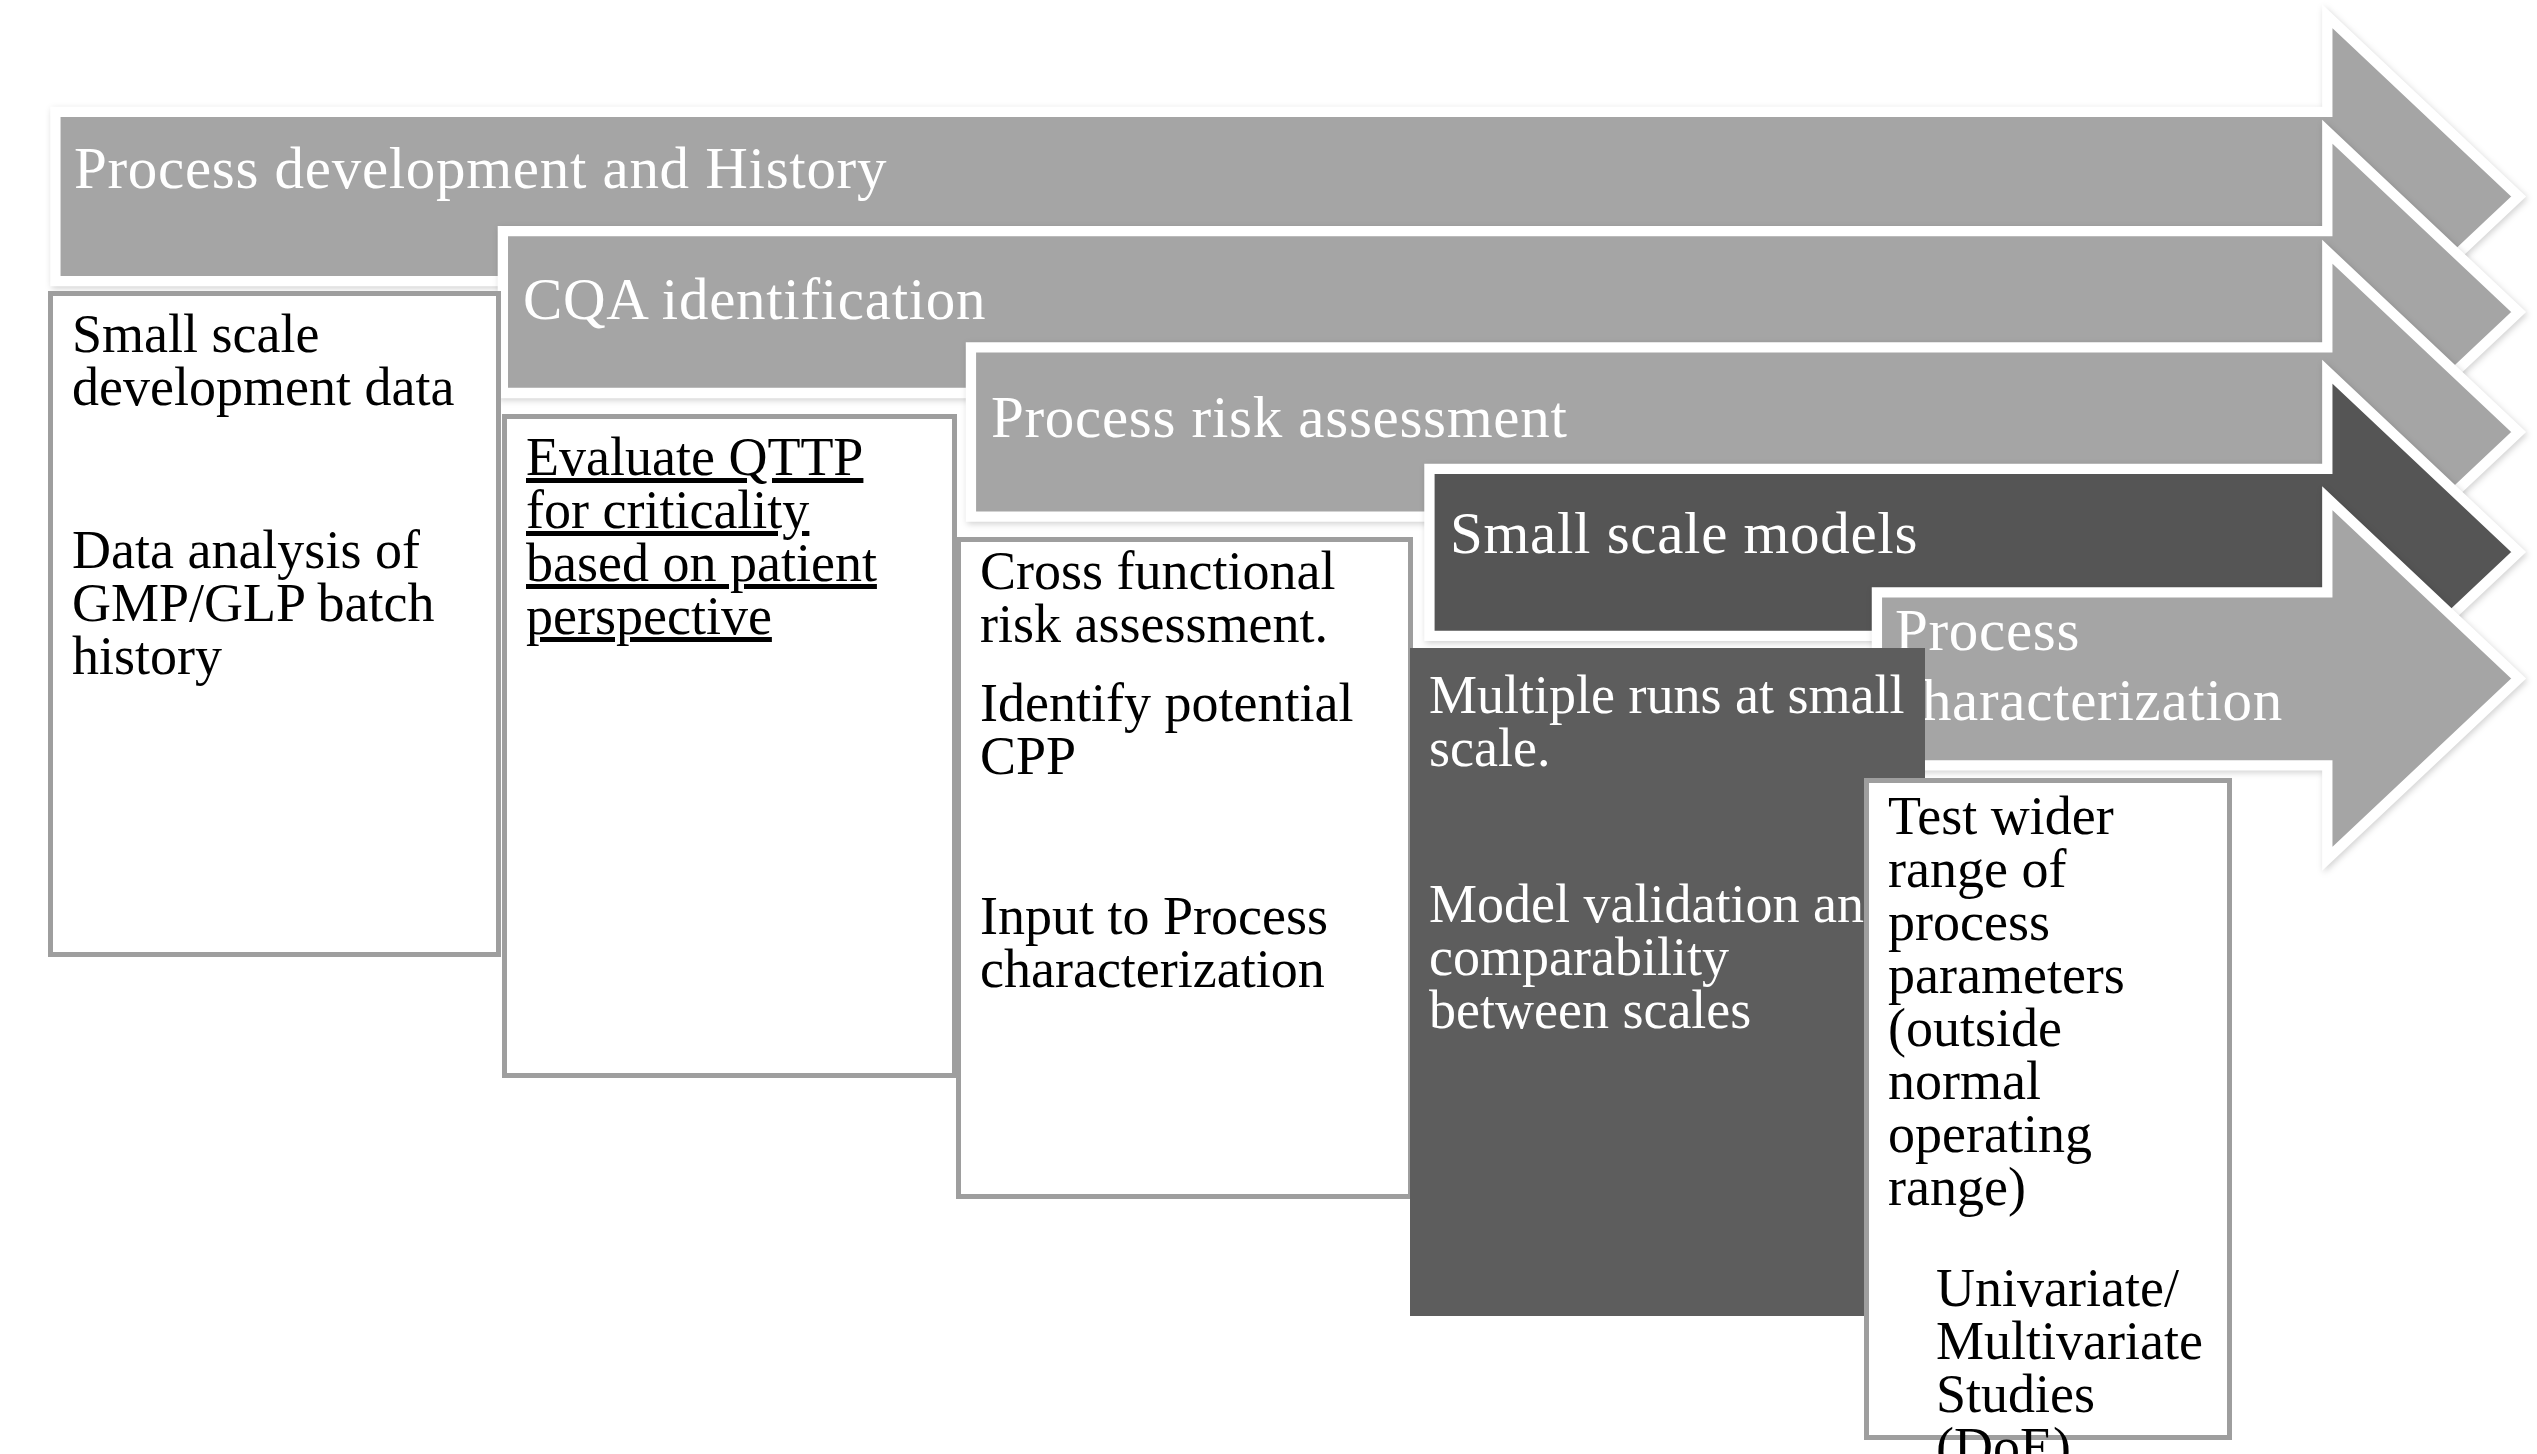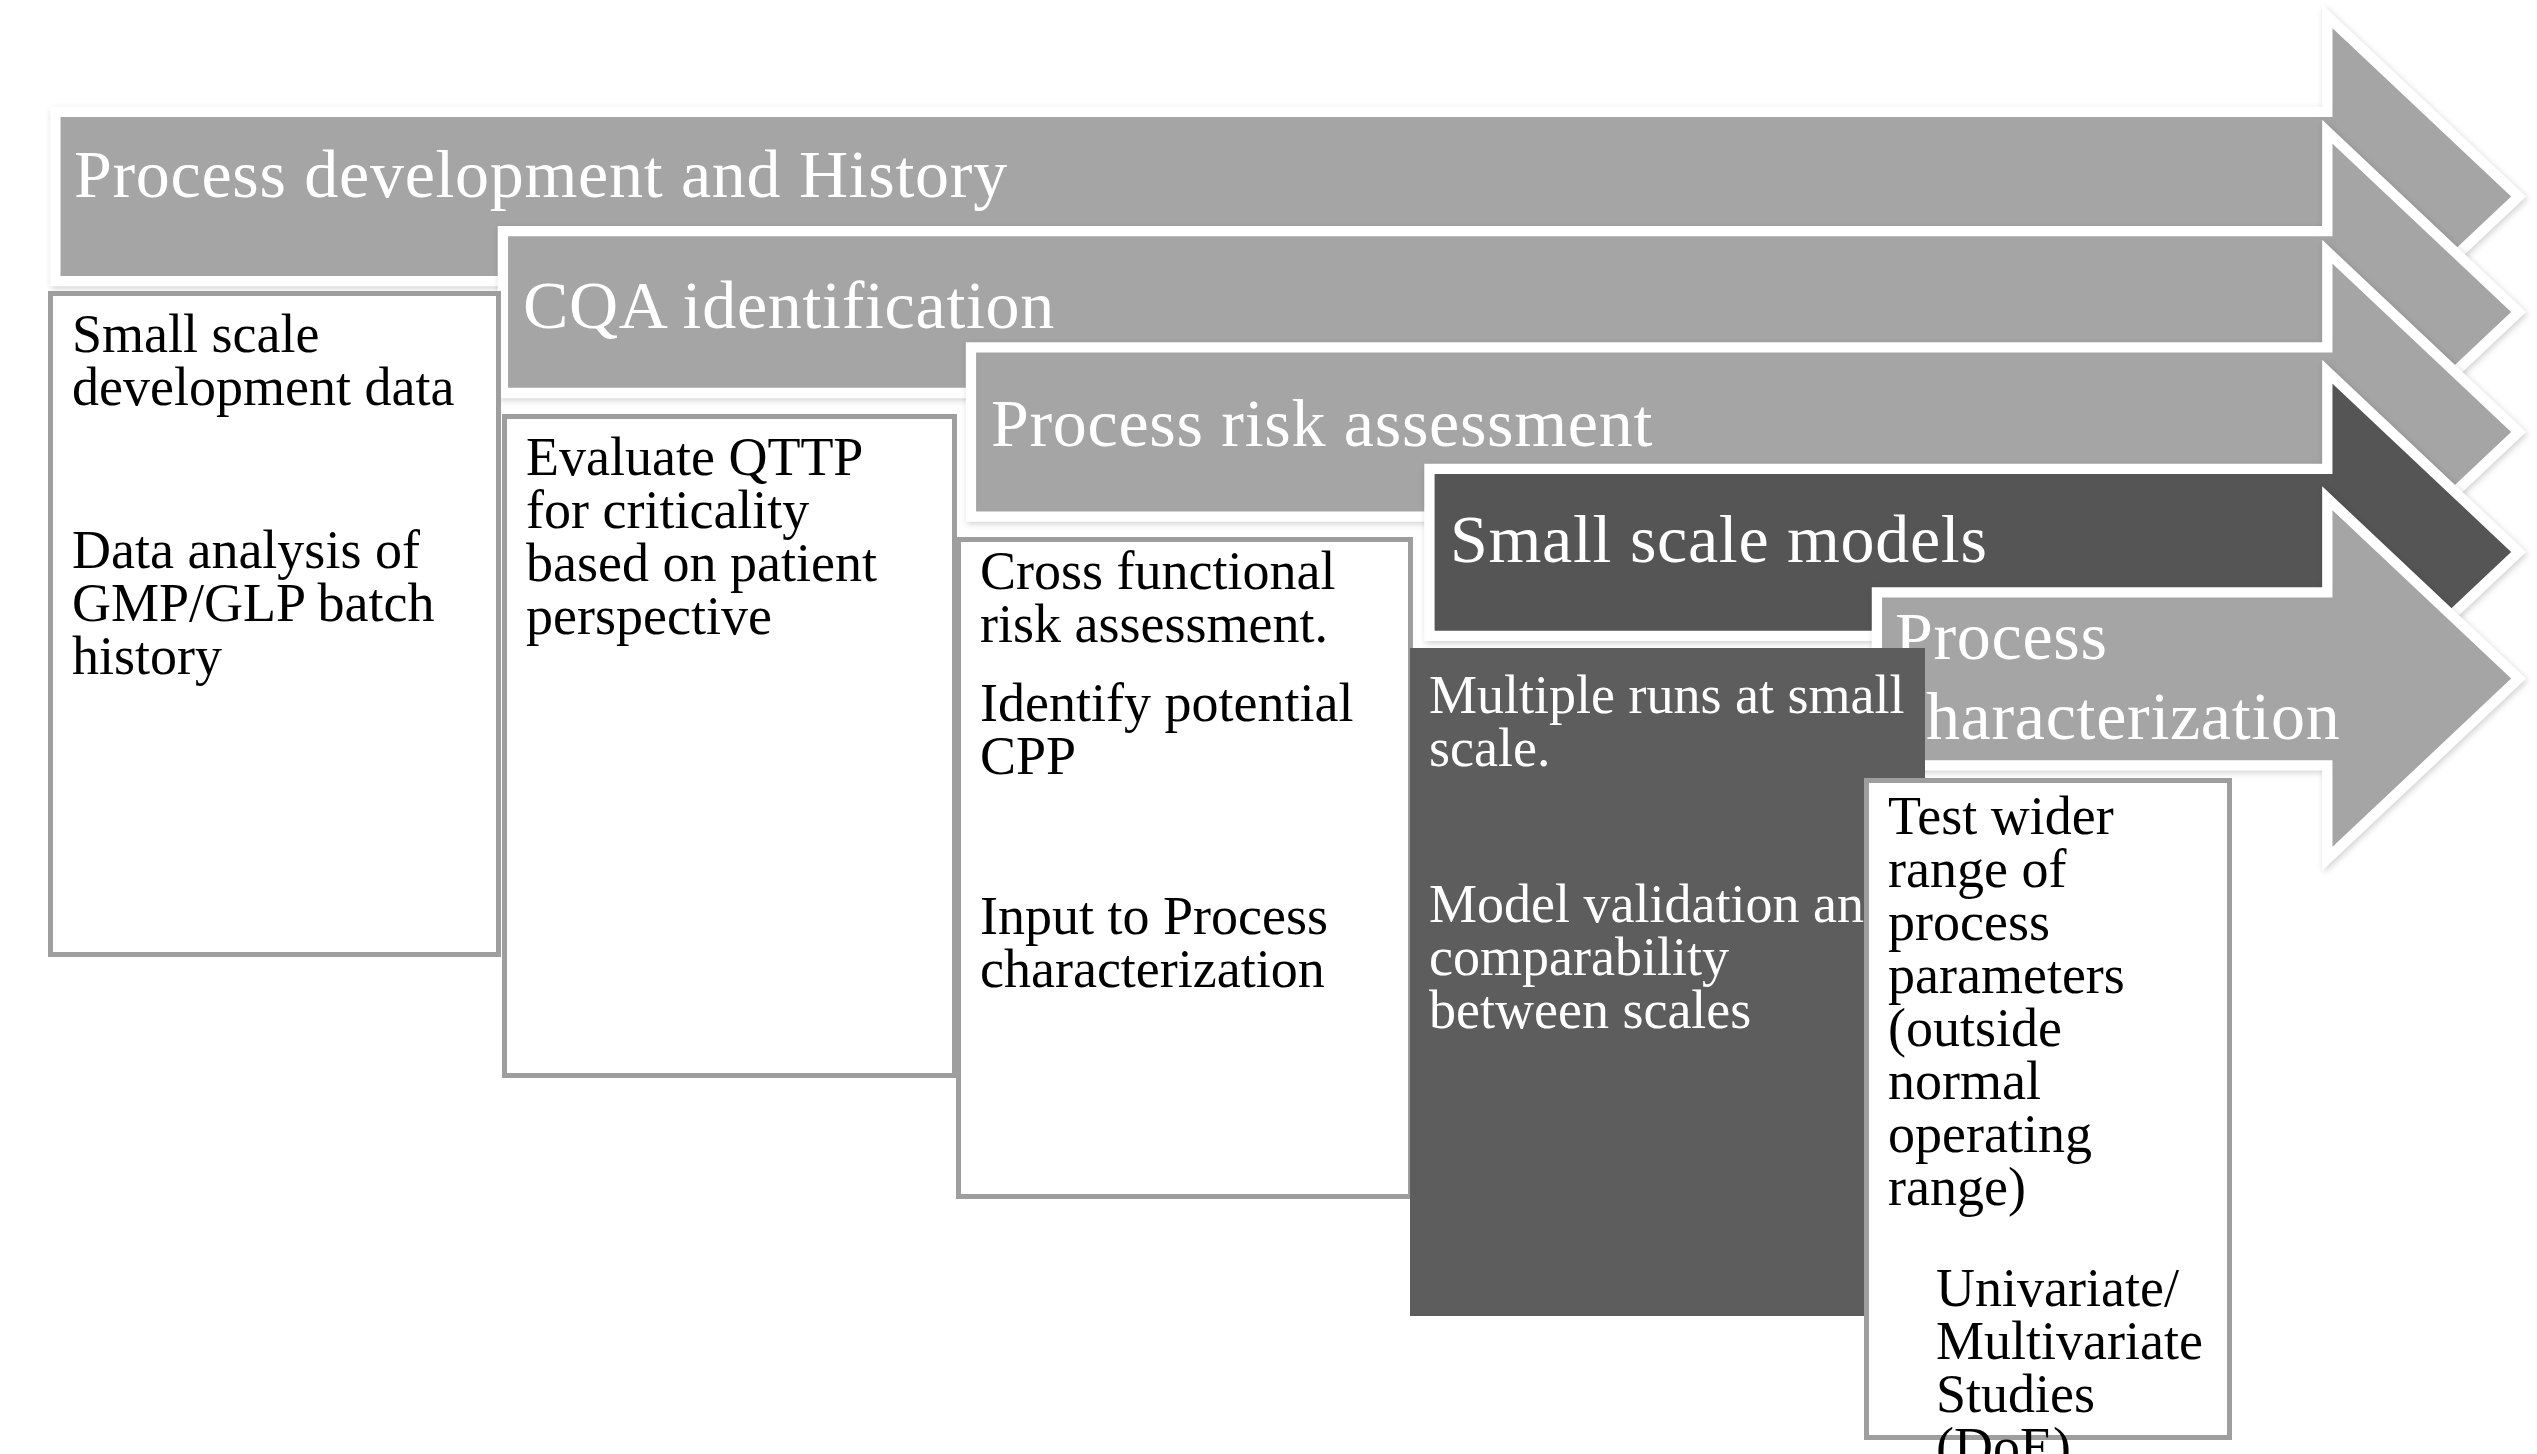--- a/index.html
+++ b/index.html
@@ -12,39 +12,39 @@
   #arrow-svg{position:absolute;left:0;top:0;width:2538px;height:1455px;}
   #arrow-svg path{
     stroke:#ffffff;
     stroke-width:14;
     stroke-linejoin:miter;
     filter:drop-shadow(2px 3px 4px rgba(0,0,0,0.18));
   }
   .banner-title{
     position:absolute;
     color:#ffffff;
-    font-size:68px;
+    font-size:59px;
     line-height:1.18;
     letter-spacing:0.7px;
     white-space:normal;
   }
   .box{
     position:absolute;
     background:#ffffff;
     border:5.9px solid #9e9e9e;
     box-sizing:border-box;
     color:#000000;
     font-size:54px;
     line-height:53px;
     padding:11.8px 19px 0 19px;
   }
   .box p{margin:0 0 110px 0;}
   .box p:last-child{margin-bottom:0;}
   #box-1 p:nth-of-type(1){margin-bottom:110px;}
-  #box-2 p:nth-of-type(1){margin-bottom:125px;}
+  #box-2 p:nth-of-type(1){margin-bottom:125px;text-decoration:underline;}
   #box-3 p:nth-of-type(1){margin-bottom:26.5px;}
   #box-3 p:nth-of-type(2){margin-bottom:107px;}
   #box-4{border:none;color:#ffffff;padding-top:20.6px;}
   #box-4 p:nth-of-type(1){margin-bottom:103px;}
   #box-5 p:nth-of-type(1){margin-bottom:48px;}
   #box-5 p:nth-of-type(2){margin-bottom:63px;margin-left:48px;}
 
   #title-1{left:74px;top:134px;width:2208px;}
   #title-2{left:523px;top:265px;width:1766px;}
   #title-3{left:991px;top:383px;width:1251px;}

